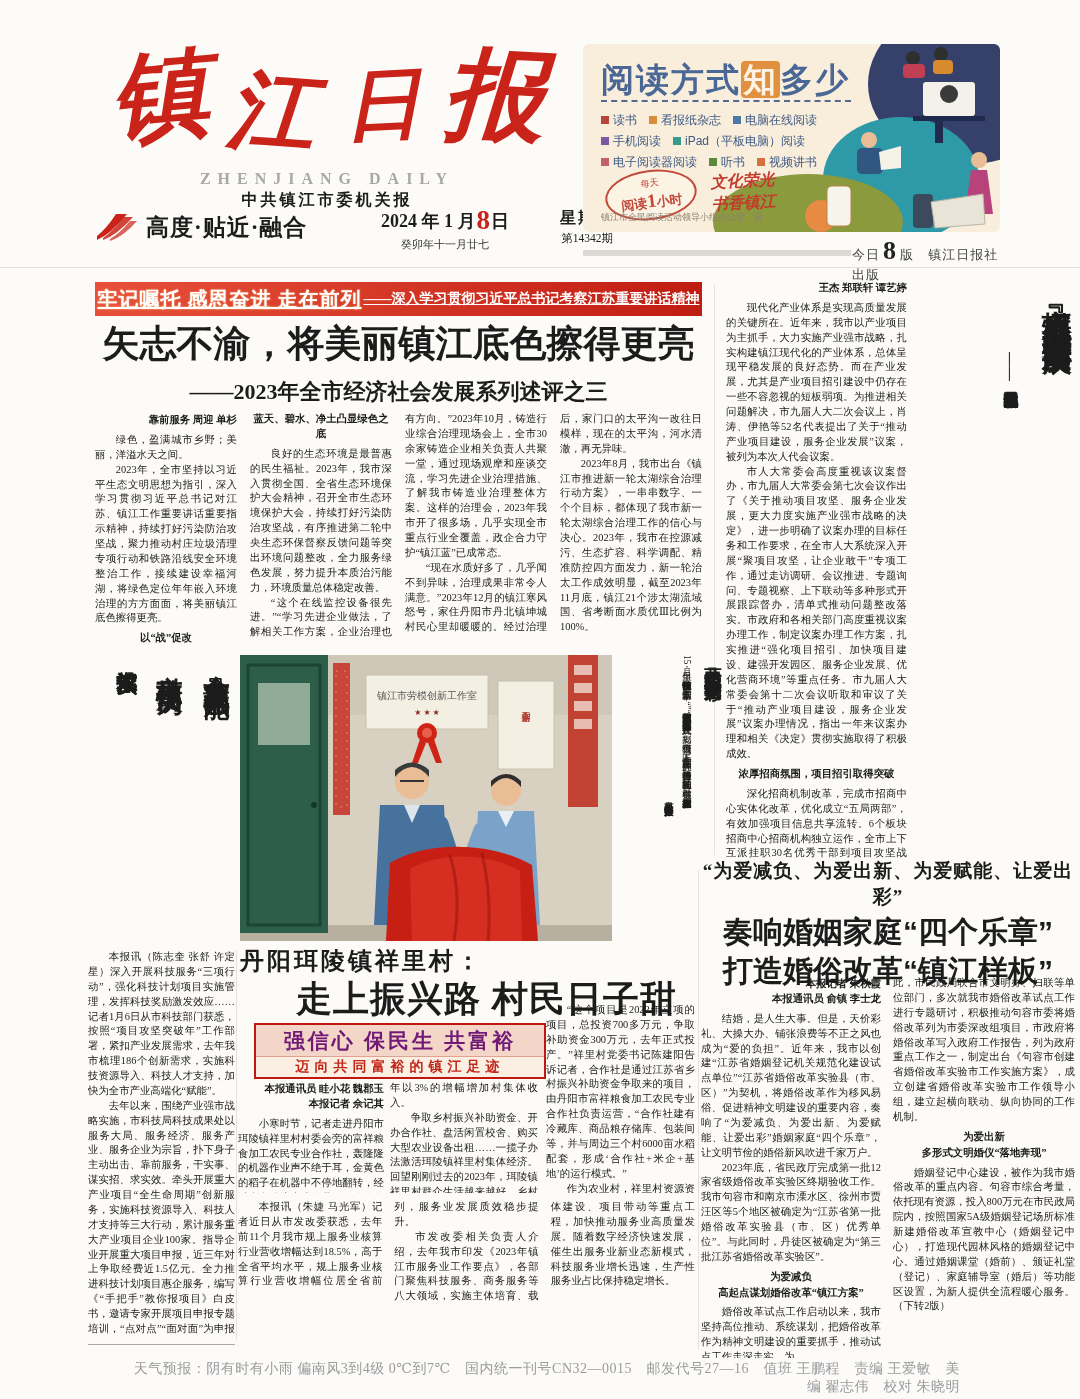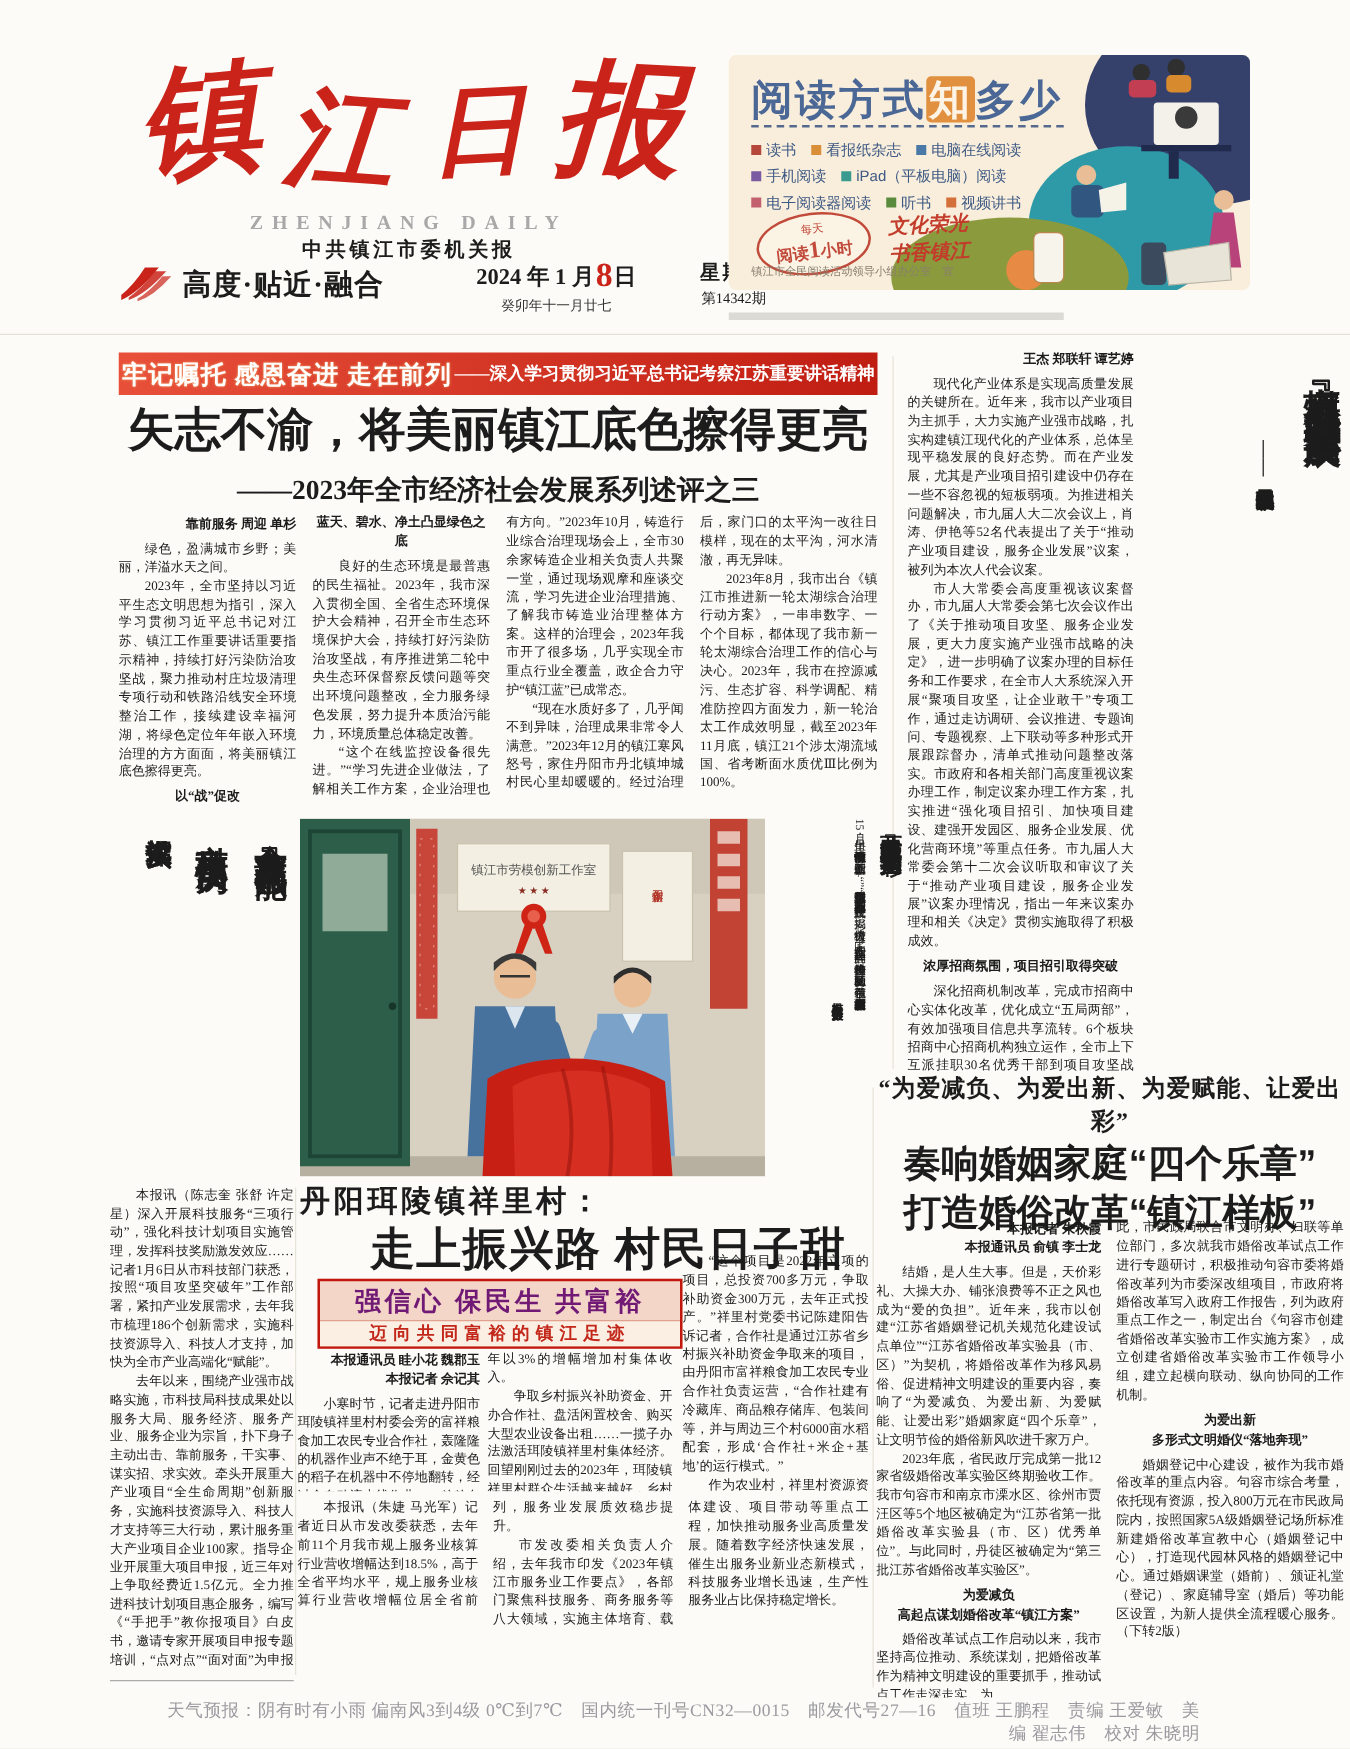--- a/index.html
+++ b/index.html
@@ -54,21 +54,21 @@
   
   .bt{font-size:10.4px;line-height:1.43;text-align:justify;overflow:hidden;color:#1b1b1b;}
   .b-p{text-indent:2em;}
   .b-cont{text-indent:0;}
   .b-byline{text-align:right;text-indent:0;margin:1px 0 5px;font-weight:bold;}
   .b-sub{text-align:center;font-weight:bold;text-indent:0;margin:5px 0;}
   .b-sub div{margin:1px 0;}
 
   
   .banner{left:95px;top:282px;width:607px;height:34px;display:flex;align-items:center;justify-content:center;
-          background:linear-gradient(90deg,#e8503a,#c01d12);color:#fff;white-space:nowrap;}
+          background:linear-gradient(90deg,#e8503a,#c01d12);color:#fff;white-space:nowrap;text-decoration:underline;}
   .banner .bm{font-size:20px;font-weight:bold;letter-spacing:1px;text-shadow:0 0 2px rgba(255,240,150,.6);}
   .banner .bs{font-size:14px;font-weight:bold;margin-left:2px;}
   .lead-h{left:95px;top:319px;width:607px;text-align:center;font-size:37px;font-weight:900;letter-spacing:0;}
   .lead-sub{left:95px;top:377px;width:607px;text-align:center;font-size:22px;font-weight:bold;}
   .lead-body{left:95px;top:412px;width:607px;height:238px;column-count:4;column-gap:13px;}
 
   
   .proj-body{left:726px;top:280px;width:181px;height:580px;}
   .vert{writing-mode:vertical-rl;overflow:hidden;}
   .proj-head{left:913px;top:286px;width:164px;height:574px;}
@@ -193,20 +193,24 @@
       <div class="s2"><span>阅读</span><b>1</b><span>小时</span></div>
     </div>
     <div class="ad-script">
       <div>文化荣光</div>
       <div>书香镇江</div>
     </div>
     <div class="ad-foot">镇江市全民阅读活动领导小组办公室　宣</div>
   </div>
 
   <div class="abs edition-rule"></div>
+  <div class="abs edition">
+    <span>今日</span><b>8</b><span>版</span>
+    <span style="padding-left:10px">镇江日报社出版</span>
+  </div>
   <div class="abs hdr-rule"></div>
 
   <div class="abs banner">
     <span class="bm">牢记嘱托 感恩奋进 走在前列</span>
     <span class="bs">——深入学习贯彻习近平总书记考察江苏重要讲话精神</span>
   </div>
   <div class="abs lead-h sans">矢志不渝，将美丽镇江底色擦得更亮</div>
   <div class="abs lead-sub">——2023年全市经济社会发展系列述评之三</div>
   <div class="abs lead-body bt">
       <div class="b-byline"><span>靠前服务 周迎 单杉</span></div>

